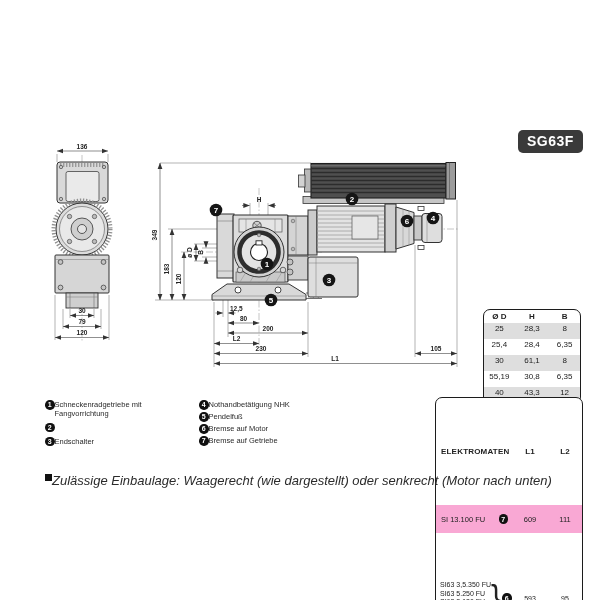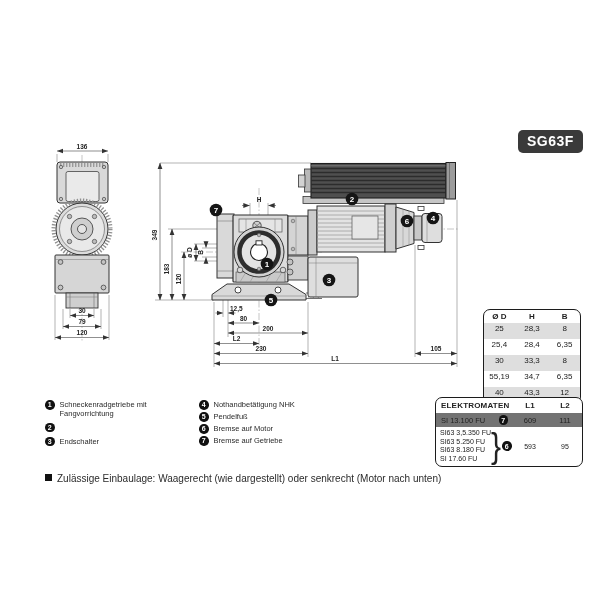--- a/index.html
+++ b/index.html
@@ -11,43 +11,43 @@
     font-size:14px;line-height:14px;padding:4px 9px 5px;border-radius:5px;letter-spacing:.5px;}
 
   
   .tbl{border:1.7px solid #1c1c1c;border-radius:7px;overflow:hidden;background:#fff;font-size:8px;}
   #shaft-table{left:483px;top:309px;width:96px;}
   .st-row{display:grid;grid-template-columns:32% 36% 32%;height:16px;line-height:12px;text-align:center;}
   .st-row.hd{font-weight:bold;height:13px;line-height:13px;}
   .st-row.alt{background:#dedede;}
 
   #em-table{left:435px;top:397px;width:146px;}
-  .em-row{display:grid;grid-template-columns:76px 36px 1fr;align-items:center;}
+  .em-row{display:grid;grid-template-columns:76px 36px 1fr;align-items:center;margin-top:46px;}
   .em-hd{height:15px;font-weight:bold;}
   .em-hd .c0{padding-left:5px;letter-spacing:.2px;}
-  .em-r1{height:14px;background:#737373;font-size:7.5px;}
+  .em-r1{height:28px;background:#f9a8d4;font-size:7.5px;}
   .em-r1 .c0{display:flex;align-items:center;justify-content:space-between;padding-left:5px;padding-right:4px;}
   .em-r2{padding:2px 0 3px;font-size:7px;}
   .em-r2 .c0{display:flex;align-items:center;padding-left:4px;}
   .em-models div{line-height:8.6px;white-space:nowrap;}
   .em-brace{font-size:30px;font-weight:300;line-height:30px;transform:scaleY(1.15);color:#222;margin:0 1px 0 0;}
   .cc{text-align:center;}
 
   
   .legend-col{position:absolute;font-size:7.5px;line-height:9px;color:#2b2b2b;}
   #legend-col1{left:45px;top:400px;width:150px;}
   #legend-col2{left:199px;top:400px;width:140px;}
-  .leg-item{display:flex;gap:5px;margin-bottom:4.5px;align-items:flex-start;}
+  .leg-item{display:flex;margin-bottom:4.5px;align-items:flex-start;}
   #legend-col2 .leg-item{margin-bottom:2.5px;}
   .lbadge{width:9.5px;height:9.5px;border-radius:50%;background:#111;color:#fff;font-size:7px;
     font-weight:bold;display:flex;align-items:center;justify-content:center;flex:none;}
   .leg-text{max-width:110px;}
 
   
-  #note{left:45px;top:473px;display:flex;gap:5px;font-size:10px;color:#2b2b2b;align-items:flex-start;}
+  #note{left:45px;top:473px;display:flex;font-size:13px;color:#2b2b2b;align-items:flex-start;font-style:italic;}
   #note .sq{width:7px;height:7px;background:#111;flex:none;margin-top:1px;}
 
   
   .dtx{font:600 6.5px "Liberation Sans",sans-serif;fill:#232323;}
   .btx{font:700 8px "Liberation Sans",sans-serif;fill:#fff;}
 </style>
 </head>
 <body>
 
 <div id="model-badge" class="abs">SG63F</div>
@@ -320,26 +320,26 @@
       <div>28,3</div>
       <div>8</div>
   </div>
   <div class="st-row">
     <div>25,4</div>
       <div>28,4</div>
       <div>6,35</div>
   </div>
   <div class="st-row alt">
     <div>30</div>
-      <div>33,3</div>
+      <div>61,1</div>
       <div>8</div>
   </div>
   <div class="st-row">
     <div>55,19</div>
-      <div>34,7</div>
+      <div>30,8</div>
       <div>6,35</div>
   </div>
   <div class="st-row alt">
     <div>40</div>
       <div>43,3</div>
       <div>12</div>
   </div>
 </div>
 
 <div id="em-table" class="abs tbl">

